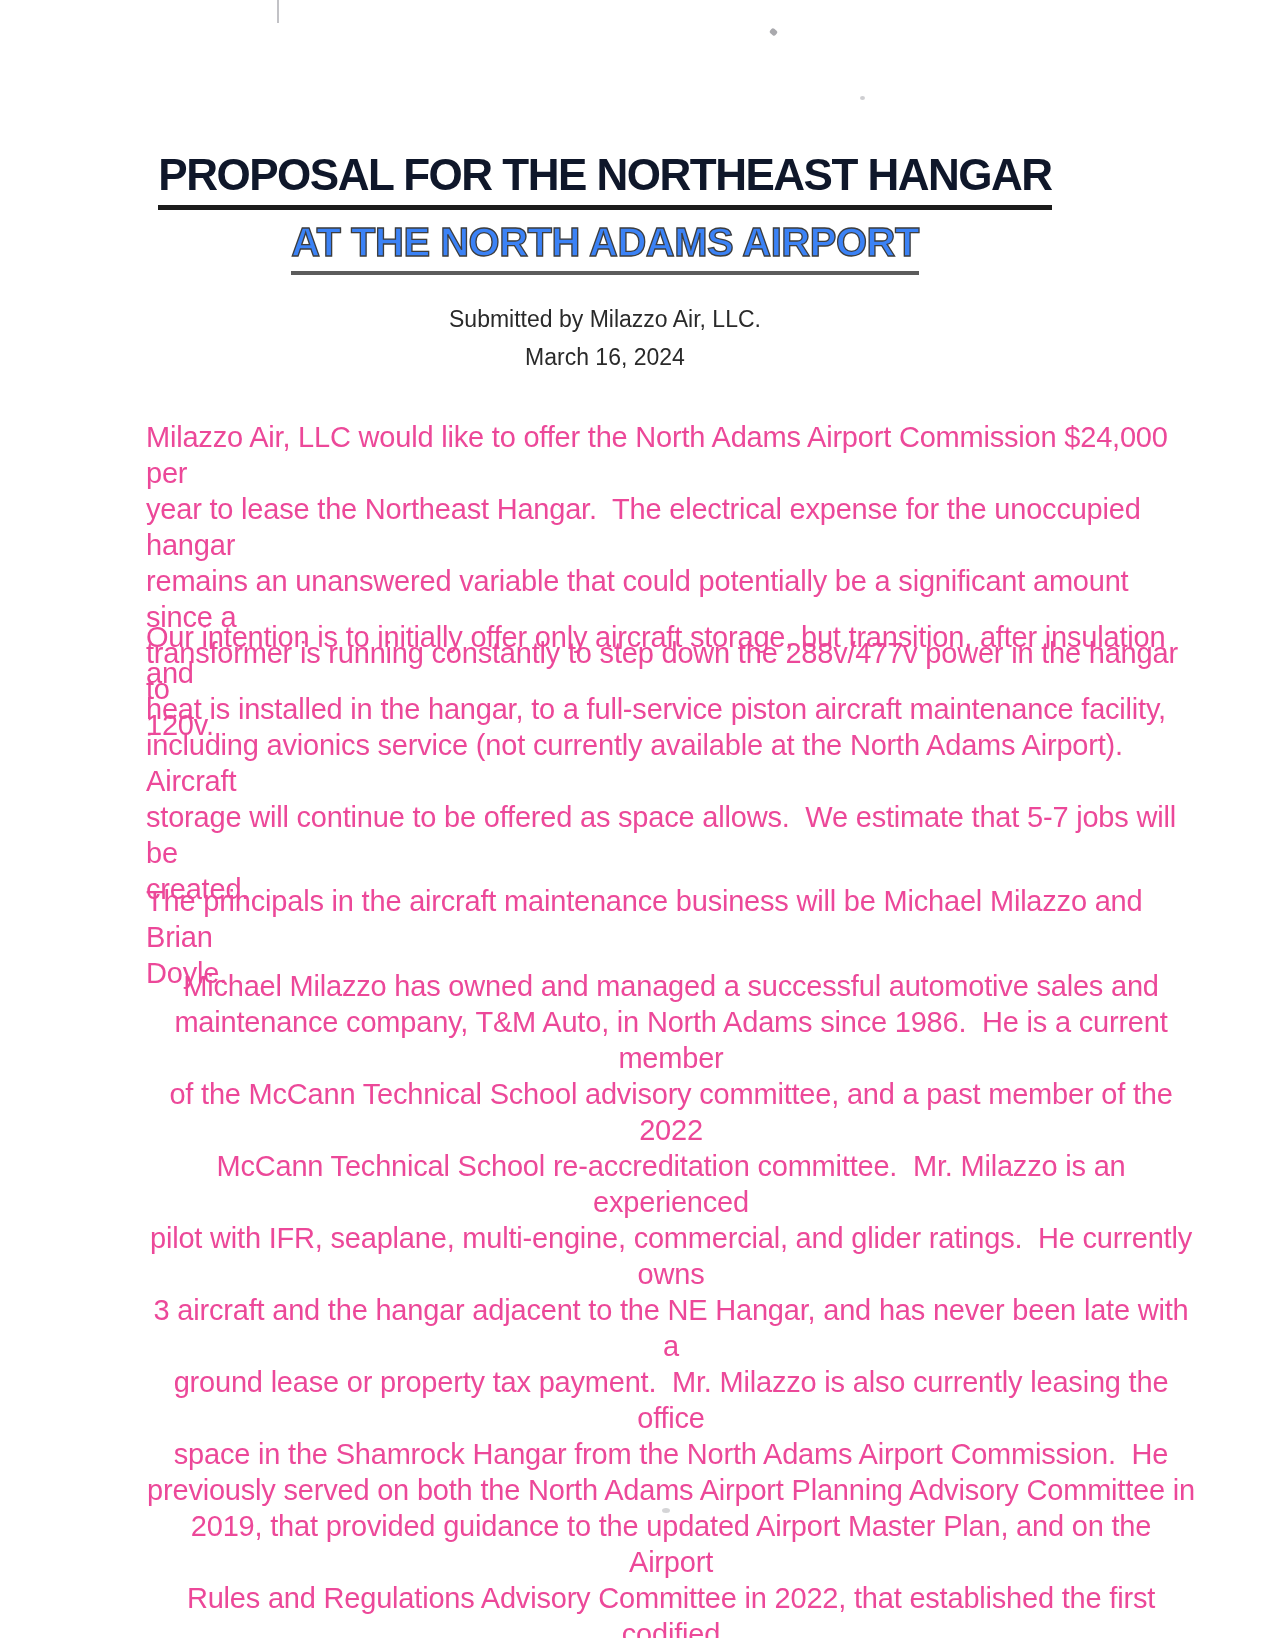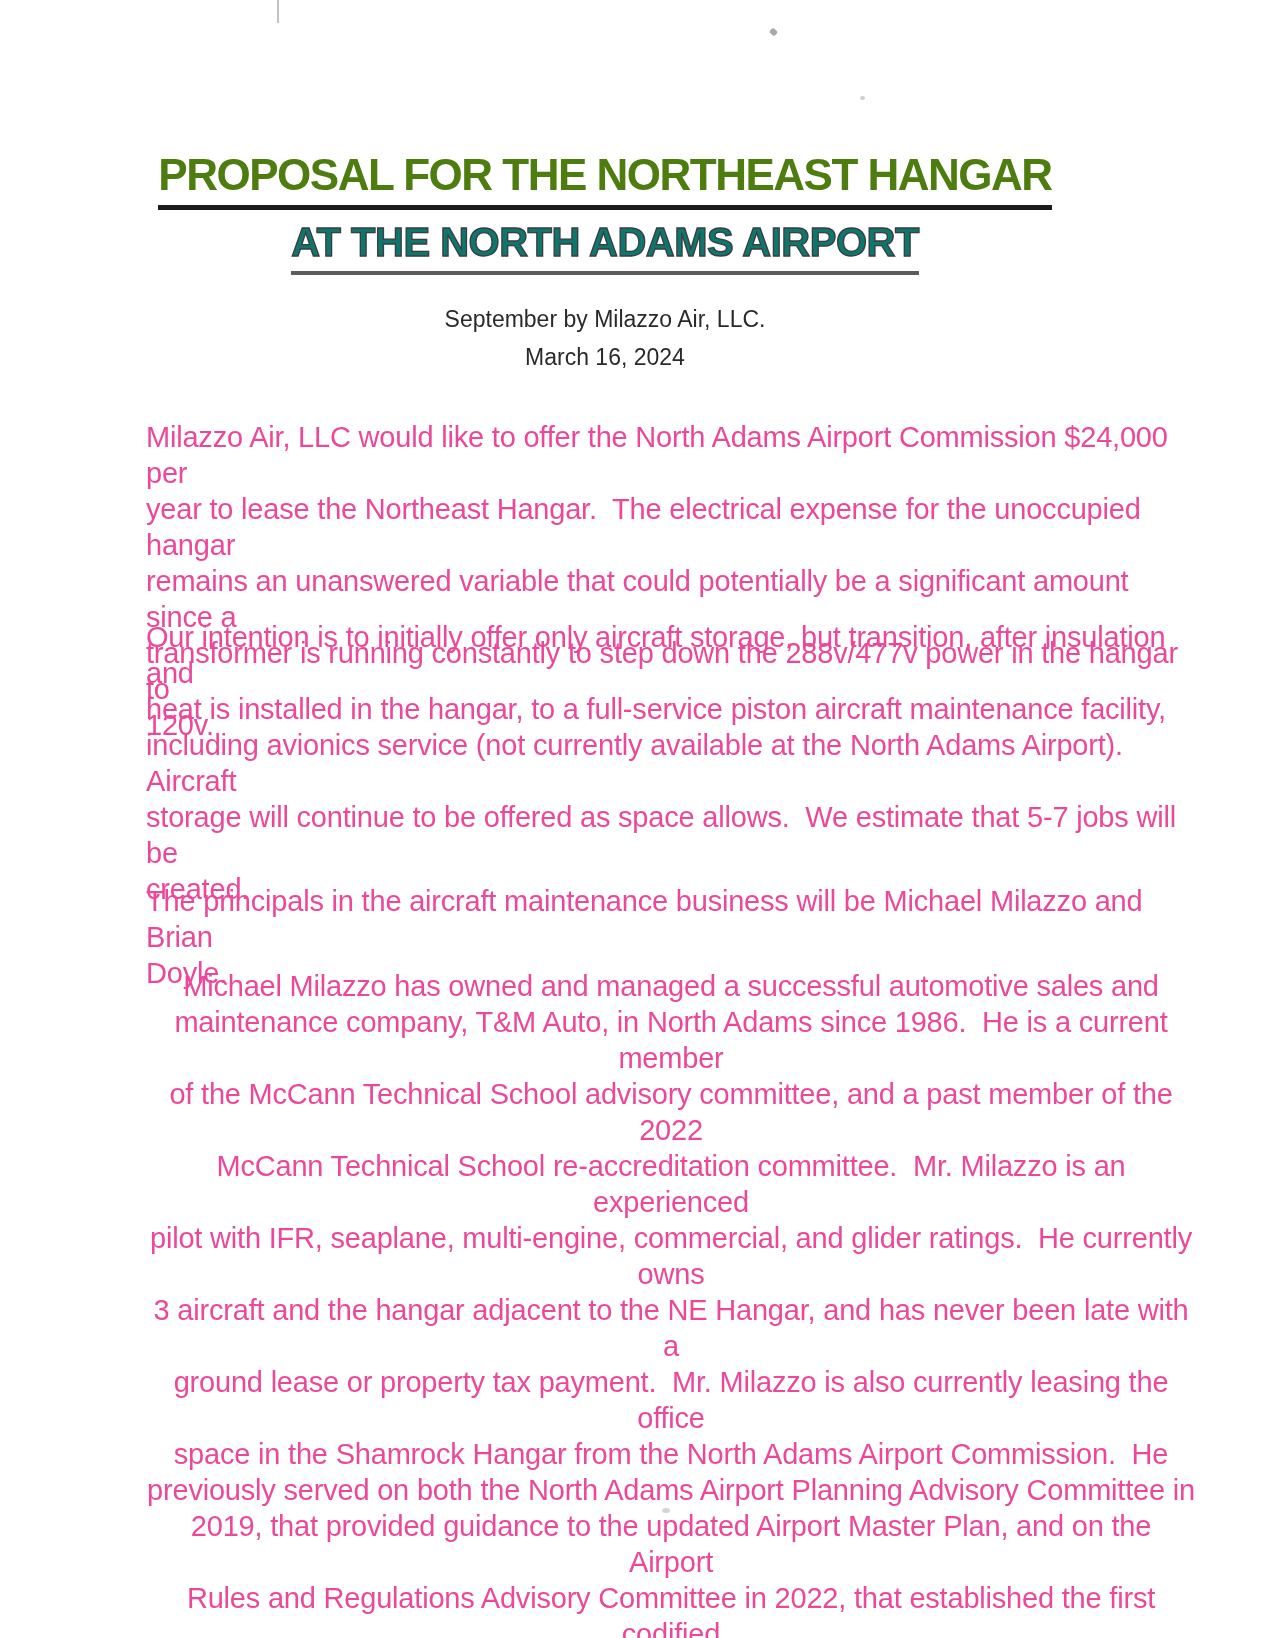--- a/index.html
+++ b/index.html
@@ -23,34 +23,34 @@
     text-align: center;
   }
   .title1 {
     top: 150px;
   }
   .title1 .t {
     display: inline-block;
     font-size: 44px;
     font-weight: bold;
     letter-spacing: -1.5px;
-    color: #4d7c0f;
+    color: #0f172a;
     border-bottom: 5px solid #1c1c1c;
     padding-bottom: 5px;
     white-space: nowrap;
   }
   .title2 {
     top: 220px;
   }
   .title2 .t {
     display: inline-block;
     font-size: 40px;
     font-weight: bold;
     letter-spacing: -0.5px;
-    color: #0f766e;
+    color: #3b82f6;
     -webkit-text-stroke: 1.3px #3d3d3d;
     text-shadow: 0 0 1px #6a6a6a;
     border-bottom: 4px solid #5c5c5c;
     padding-bottom: 6px;
     white-space: nowrap;
     text-align: center;
   }
   .subline {
     font-size: 23px;
     color: #2a2a2a;
@@ -100,21 +100,21 @@
   <div class="speck speck-c"></div>
 
   <div class="center-block title1">
     <span class="t">PROPOSAL FOR THE NORTHEAST HANGAR</span>
   </div>
 
   <div class="center-block title2">
     <span class="t">AT THE NORTH ADAMS AIRPORT</span>
   </div>
 
-  <div class="center-block subline submitted">September by Milazzo Air, LLC.</div>
+  <div class="center-block subline submitted">Submitted by Milazzo Air, LLC.</div>
 
   <div class="center-block subline dateline">March 16, 2024</div>
 
   <div class="para p1">Milazzo Air, LLC would like to offer the North Adams Airport Commission $24,000 per
 year to lease the Northeast Hangar.  The electrical expense for the unoccupied hangar
 remains an unanswered variable that could potentially be a significant amount since a
 transformer is running constantly to step down the 288v/477v power in the hangar to
 120v.</div>
   <div class="para p2">Our intention is to initially offer only aircraft storage, but transition, after insulation and
 heat is installed in the hangar, to a full-service piston aircraft maintenance facility,

